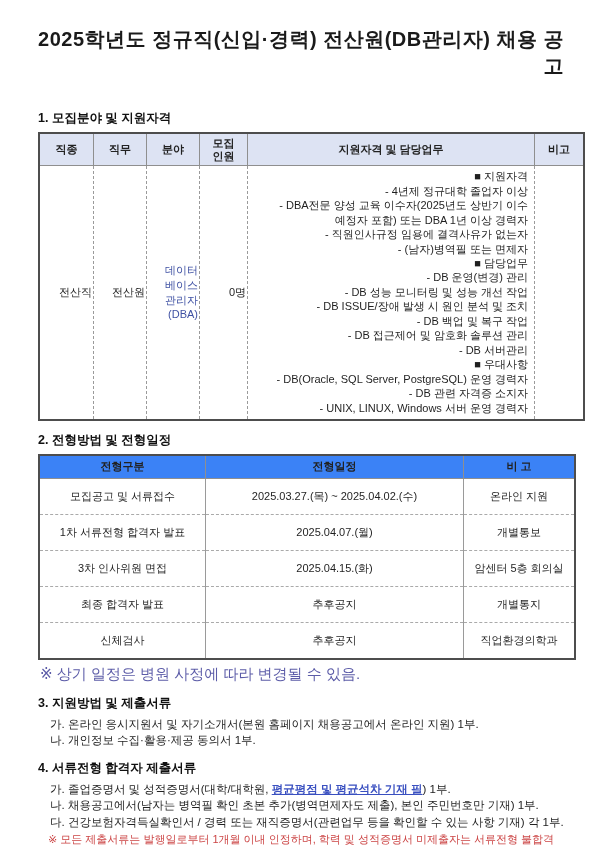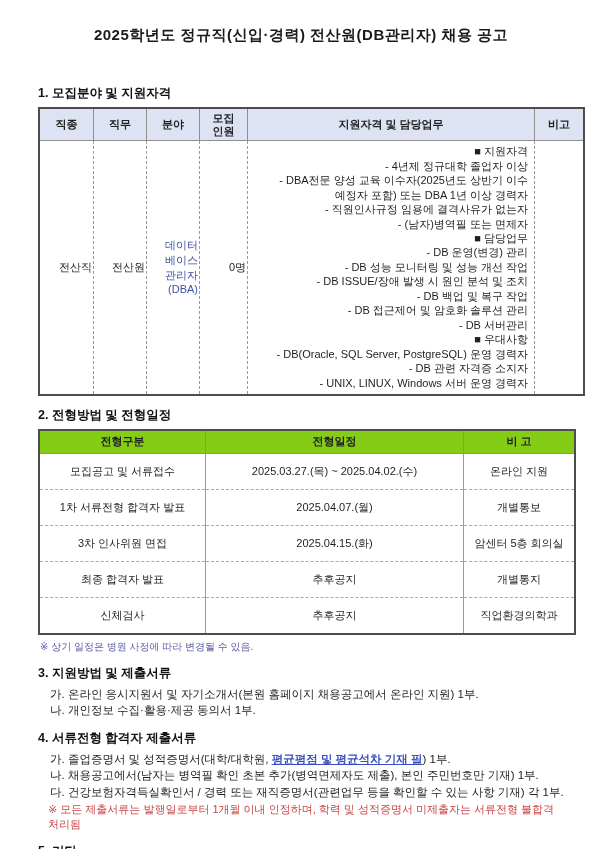--- a/index.html
+++ b/index.html
@@ -6,22 +6,22 @@
   body {
     width: 600px; height: 849px;
     background: #ffffff;
     font-family: "Liberation Sans", "DejaVu Sans", sans-serif;
     color: #1f1f1f;
     overflow: hidden;
   }
   .page { padding: 20px 36px 0 38px; }
 
   .doc-title {
-    font-size: 15px; font-weight: bold; text-align: center;
-    letter-spacing: 0.5px; margin: 6px 0 40px 0; color: #1a1a1a;
+    font-size: 20px; font-weight: bold; text-align: right;
+    letter-spacing: 0.5px; margin: 6px 0 30px 0; color: #1a1a1a;
   }
 
   .sec-heading { font-size: 12.5px; font-weight: bold; margin: 11px 0 5px 0; color: #111; }
 
   
   table { border-collapse: collapse; width: 526px; table-layout: fixed; }
   .t1 { border: 2px solid #4d4d4d; font-size: 11px; }
   .t1 th {
     background: #dde3f3; border: 1px solid #8f8f8f;
     font-weight: bold; padding: 3px 1px; line-height: 1.15; height: 22px;
@@ -31,33 +31,33 @@
   .t1 .col-jg { width: 51px; margin-top: 21px; } .t1 .col-jm { width: 50px; }
   .t1 .col-by { width: 50px; } .t1 .col-cnt { width: 45px; }
   .t1 .col-det { width: 284px; } .t1 .col-rmk { width: 46px; }
   .field-blue { color: #3f51a3; white-space: pre-line; line-height: 1.35; }
   .details-cell { text-align: left; padding: 3px 6px 4px 6px; vertical-align: top !important; }
   .dline { white-space: pre-wrap; line-height: 14.45px; }
 
   
   .t2 { border: 2px solid #4d4d4d; font-size: 11px; margin-bottom: 5px; }
   .t2 th {
-    background: #84cc16; border: 1px solid #8f8f8f;
+    background: #3b82f6; border: 1px solid #8f8f8f;
     font-weight: bold; height: 20px; color: #222;
   }
   .t2 td {
     border-left: 1px solid #9a9a9a; border-right: 1px solid #9a9a9a;
     border-top: 1px dashed #aaaaaa; border-bottom: 1px dashed #aaaaaa;
     text-align: center; height: 17px; padding: 9px 2px; line-height: 1.3;
   }
   .t2 .col-stage { width: 163px; } .t2 .col-date { width: 255px; } .t2 .col-rmk2 { width: 108px; }
   .date-note { color: #cc4545; }
   .date-note:empty { display: none; }
 
-  .note-blue { color: #5c5ca8; font-size: 10px; margin: 4px 0 8px 2px; }
+  .note-blue { color: #5c5ca8; font-size: 15px; margin: 4px 0 8px 2px; }
 
   
   .item { font-size: 11.5px; line-height: 15.5px; margin: 0 0 1px 12px; color: #222; }
   .blue-link { color: #3a50c0; text-decoration: underline; font-weight: bold; }
   .red-note { color: #cc4545; font-size: 11px; margin: 2px 0 2px 10px; line-height: 15px; }
 </style>
 </head>
 <body>
 
 <div class="page">

